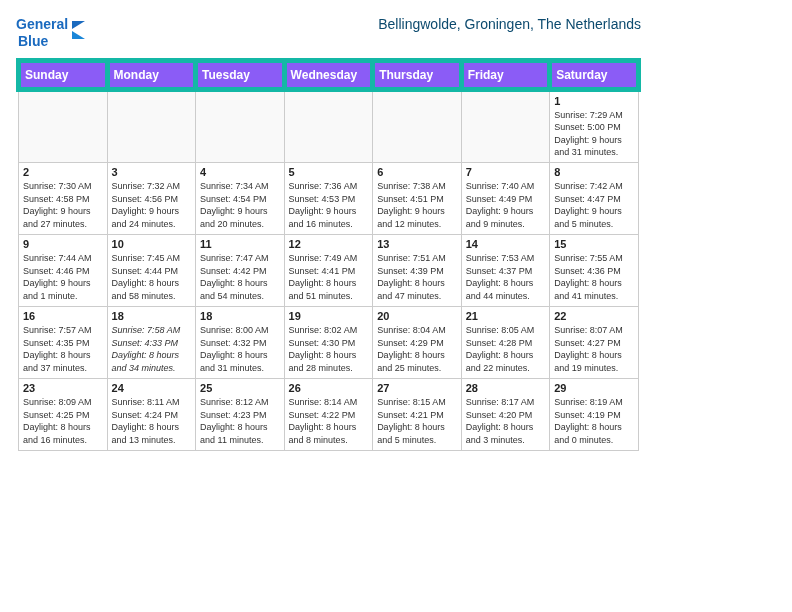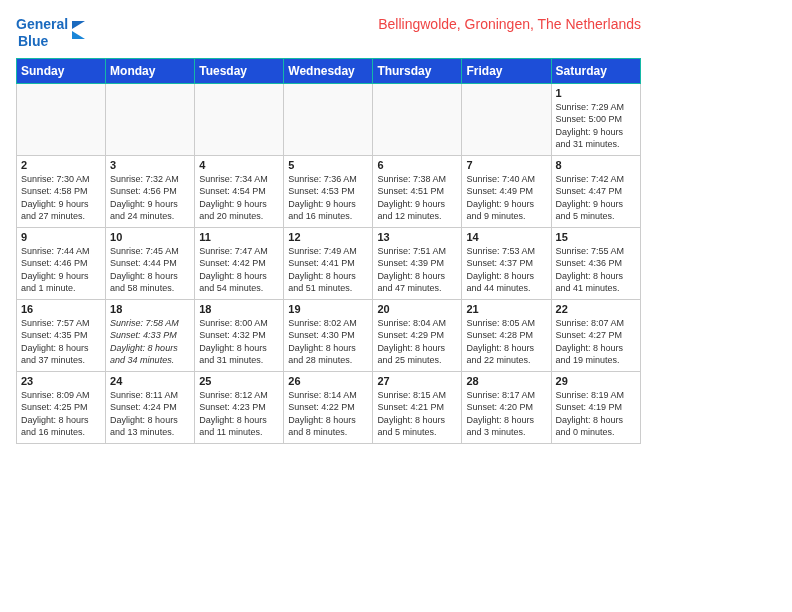--- a/index.html
+++ b/index.html
@@ -40,35 +40,35 @@
       text-align: right;
     }
     .month-title {
       font-size: 32px;
       font-weight: bold;
       color: #222;
       line-height: 1.1;
     }
     .subtitle {
       font-size: 14px;
-      color: #ef4444;
+      color: #0c4a6e;
     }
     .calendar {
       width: 100%;
       border-collapse: collapse;
       table-layout: fixed;
     }
     .calendar th {
-      background: #1d4ed8;
+      background: #8b5cf6;
       color: #fff;
       font-size: 12px;
       font-weight: bold;
       padding: 5px 4px;
       text-align: left;
-      border: 1px solid #14b8a6;
+      border: 5px solid #14b8a6;
     }
     .calendar td {
       border: 1px solid #ccc;
       vertical-align: top;
       padding: 3px 4px;
       font-size: 9.5px;
       color: #333;
       height: 72px;
       width: 113px;
     }

